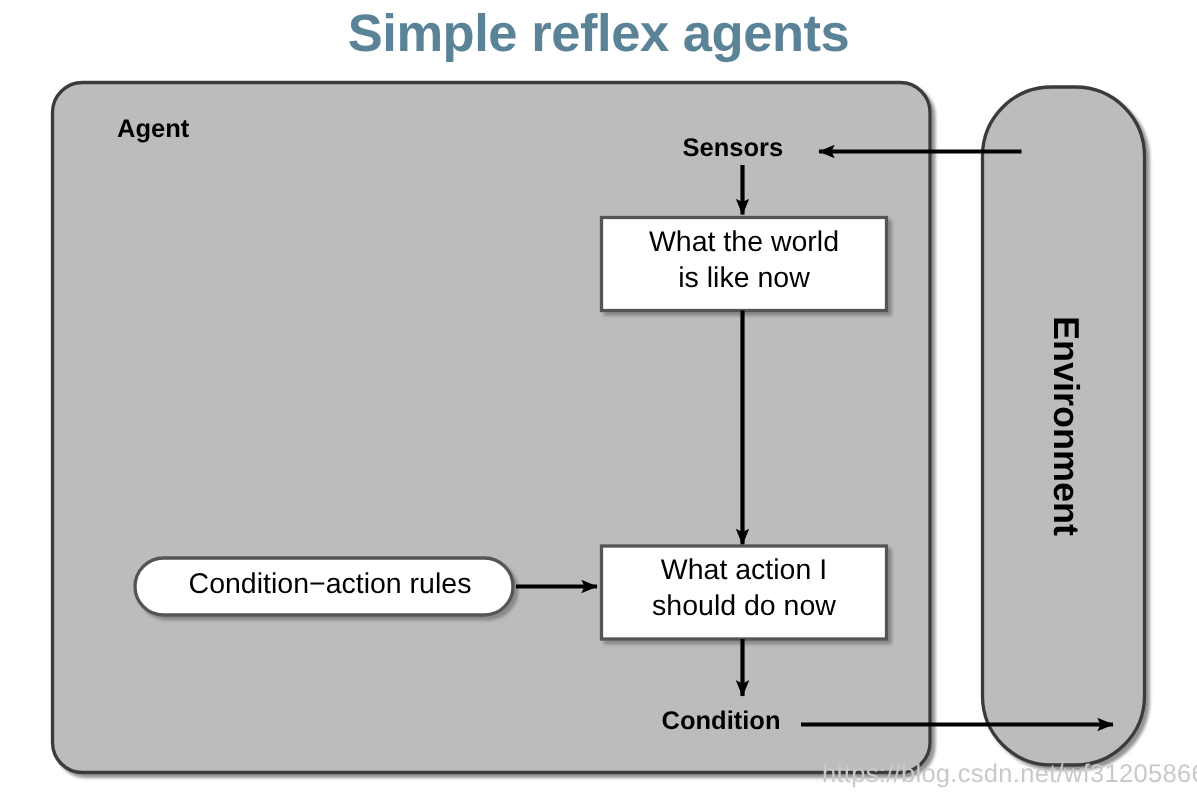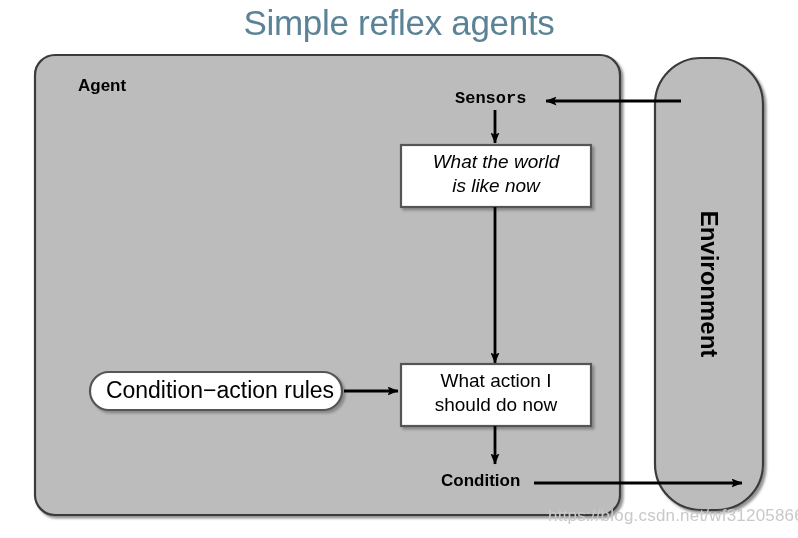--- a/index.html
+++ b/index.html
@@ -15,21 +15,21 @@
     overflow: hidden;
     font-family: "Liberation Sans", sans-serif;
   }
   #title {
     position: absolute;
     left: 0;
     top: 0;
     width: 798px;
     text-align: center;
     font-size: 35px;
-    font-weight: normal;
+    font-weight: bold;
     color: #5b8398;
     letter-spacing: -0.3px;
     line-height: 46px;
   }
   .svgroot {
     position: absolute;
     left: 0;
     top: 0;
   }
   .boxlabel {
@@ -72,42 +72,40 @@
     transform: rotate(90deg);
     transform-origin: center center;
     white-space: nowrap;
     font-size: 24px;
     font-weight: bold;
     color: #000000;
   }
   #sensors-label {
     left: 455px;
     top: 89px;
-    font-family: Liberation Mono, monospace;
   }
   #actuators-label {
     left: 441px;
     top: 471px;
   }
   #box1-label {
     left: 403px;
     top: 150px;
     width: 186px;
-    font-style: italic;
   }
   #box2-label {
     left: 403px;
     top: 369px;
     width: 186px;
   }
   #rules-label {
     left: 100px;
     top: 379px;
     width: 240px;
-    font-size: 23px;
+    font-size: 19px;
     line-height: 22px;
   }
   #watermark {
     position: absolute;
     left: 548px;
     top: 506px;
     font-size: 17px;
     color: #c9c9c9;
     letter-spacing: 0.2px;
     white-space: nowrap;

